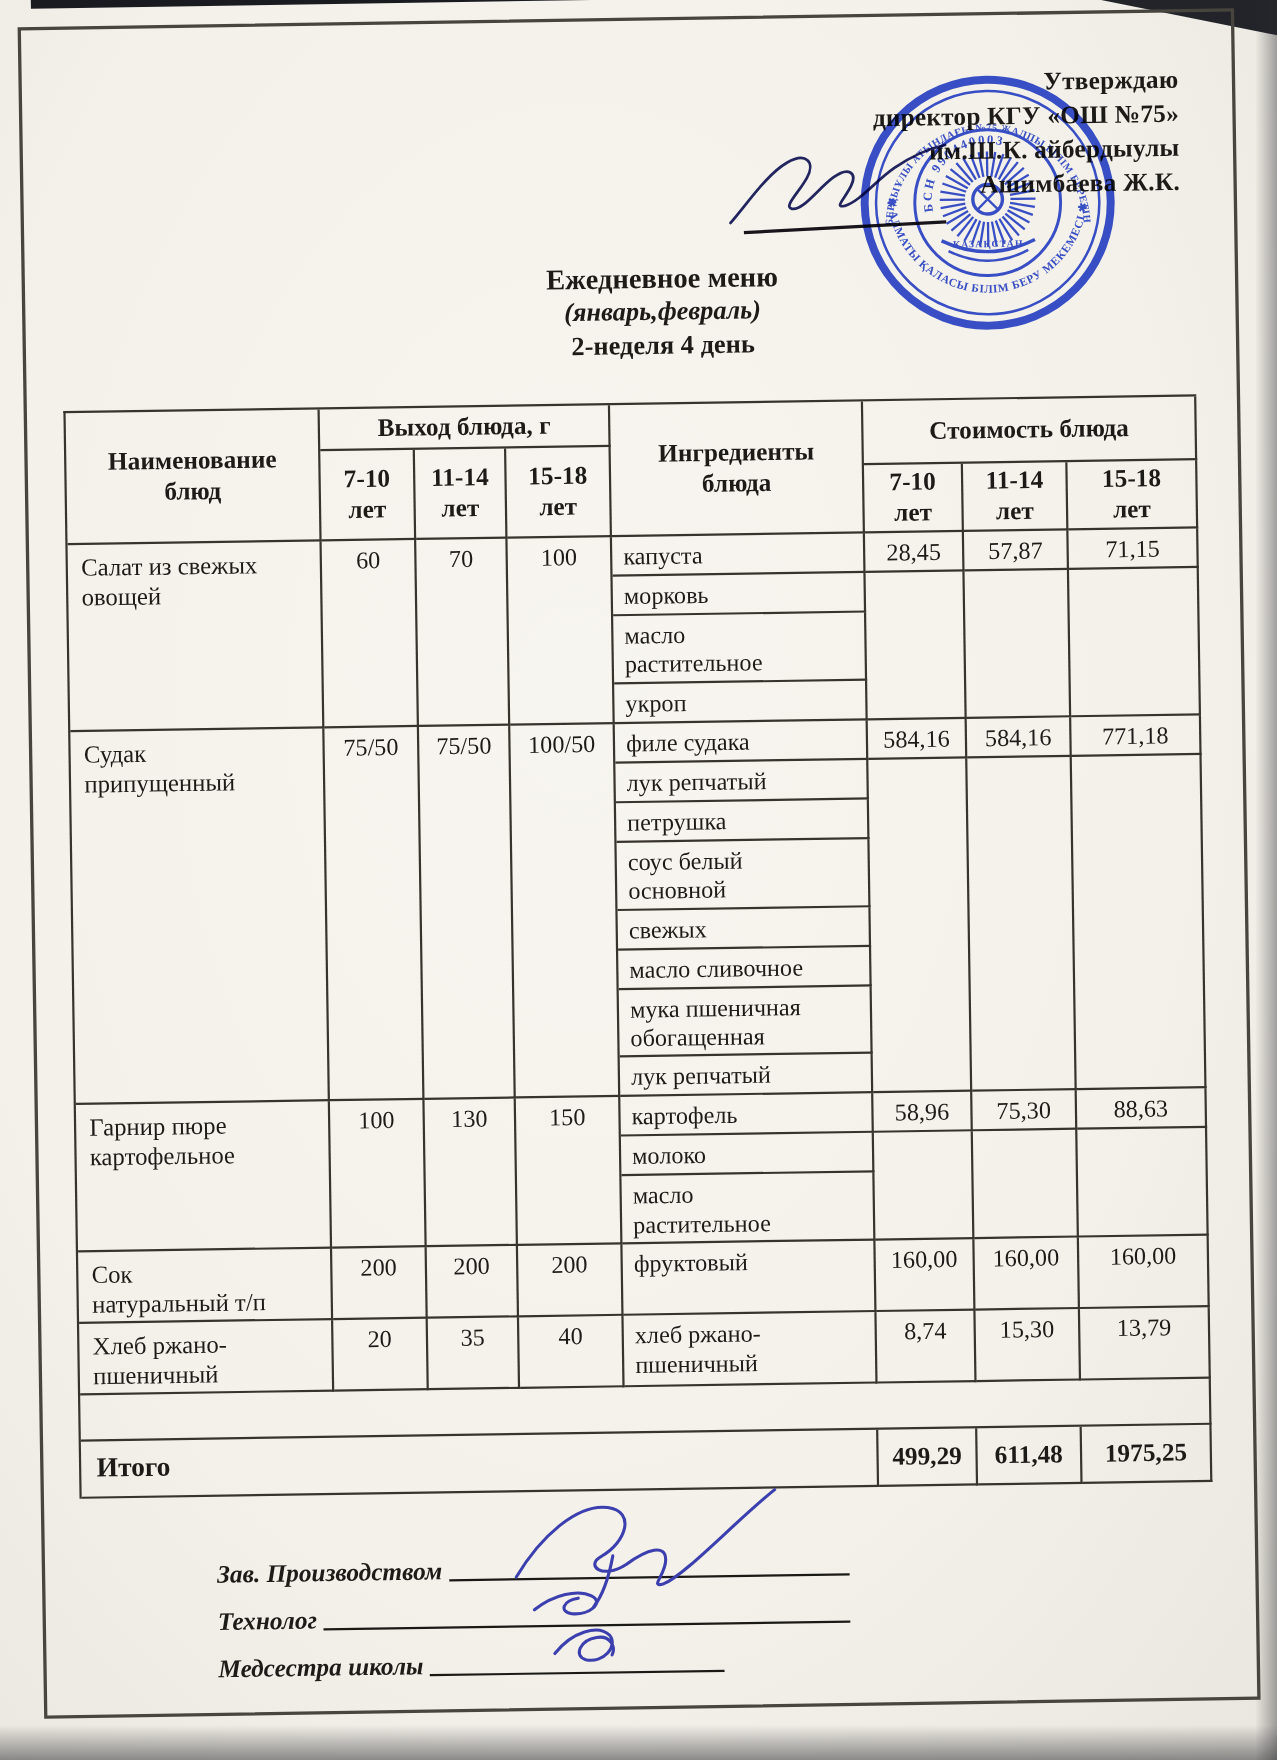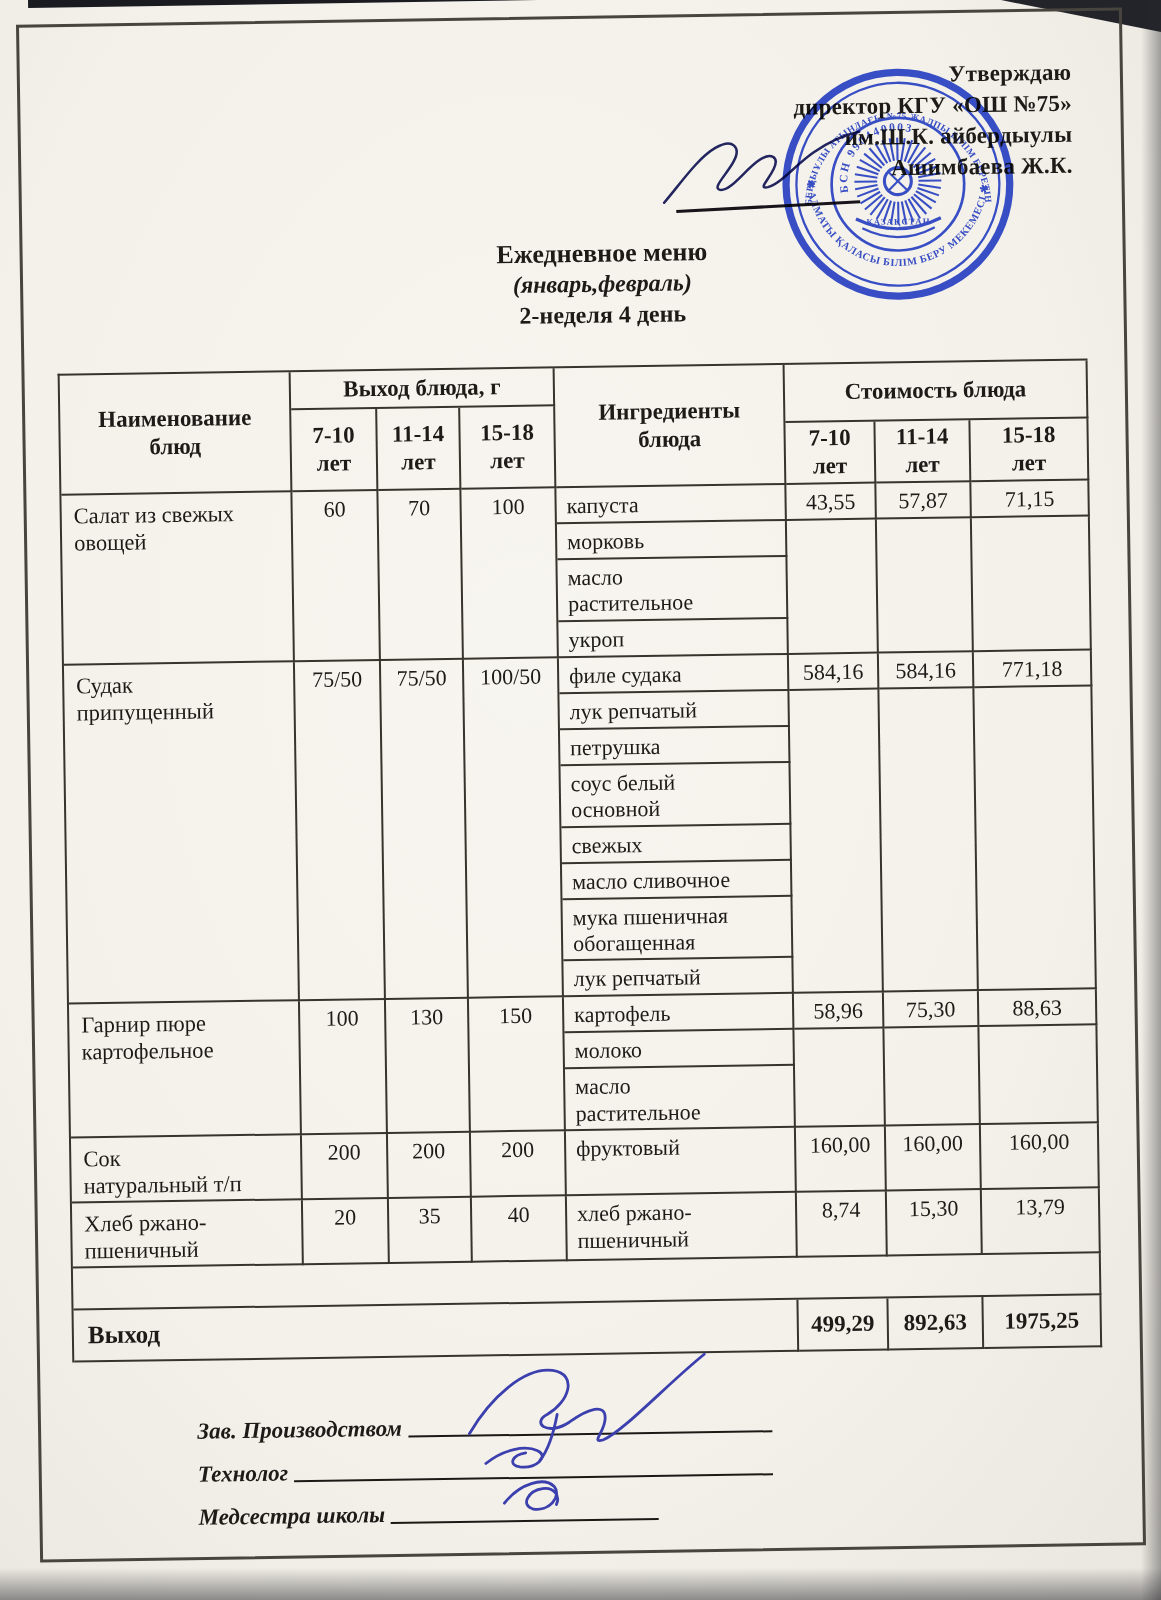--- a/index.html
+++ b/index.html
@@ -181,21 +181,21 @@
       <div class="cell name" style="grid-area: 4 / 1 / span 4;"><span>Салат из свежых
 овощей</span></div>
       <div class="cell num" style="grid-area: 4 / 2 / span 4;"><span>60</span></div>
       <div class="cell num" style="grid-area: 4 / 3 / span 4;"><span>70</span></div>
       <div class="cell num" style="grid-area: 4 / 4 / span 4;"><span>100</span></div>
       <div class="cell ing" style="grid-area: 4 / 5;"><span>капуста</span></div>
       <div class="cell ing" style="grid-area: 5 / 5;"><span>морковь</span></div>
       <div class="cell ing" style="grid-area: 6 / 5;"><span>масло
 растительное</span></div>
       <div class="cell ing" style="grid-area: 7 / 5;"><span>укроп</span></div>
-      <div class="cell num" style="grid-area: 4 / 6;"><span>43,55</span></div>
+      <div class="cell num" style="grid-area: 4 / 6;"><span>28,45</span></div>
       <div class="cell num" style="grid-area: 4 / 7;"><span>57,87</span></div>
       <div class="cell num" style="grid-area: 4 / 8;"><span>71,15</span></div>
       <div class="cell empty" style="grid-area: 5 / 6 / span 3;"></div>
       <div class="cell empty" style="grid-area: 5 / 7 / span 3;"></div>
       <div class="cell empty" style="grid-area: 5 / 8 / span 3;"></div>
       <div class="cell name" style="grid-area: 8 / 1 / span 8;"><span>Судак
 припущенный</span></div>
       <div class="cell num" style="grid-area: 8 / 2 / span 8;"><span>75/50</span></div>
       <div class="cell num" style="grid-area: 8 / 3 / span 8;"><span>75/50</span></div>
       <div class="cell num" style="grid-area: 8 / 4 / span 8;"><span>100/50</span></div>
@@ -243,23 +243,23 @@
 пшеничный</span></div>
       <div class="cell num" style="grid-area: 20 / 2;"><span>20</span></div>
       <div class="cell num" style="grid-area: 20 / 3;"><span>35</span></div>
       <div class="cell num" style="grid-area: 20 / 4;"><span>40</span></div>
       <div class="cell ing" style="grid-area: 20 / 5;"><span>хлеб ржано-
 пшеничный</span></div>
       <div class="cell num" style="grid-area: 20 / 6;"><span>8,74</span></div>
       <div class="cell num" style="grid-area: 20 / 7;"><span>15,30</span></div>
       <div class="cell num" style="grid-area: 20 / 8;"><span>13,79</span></div>
       <div class="cell band" style="grid-area: 21 / 1 / auto / span 8;"></div>
-      <div class="cell total-label" style="grid-area: 22 / 1 / auto / span 5;"><span>Выход</span></div>
+      <div class="cell total-label" style="grid-area: 22 / 1 / auto / span 5;"><span>Итого</span></div>
       <div class="cell total-val" style="grid-area: 22 / 6;"><span>499,29</span></div>
-      <div class="cell total-val" style="grid-area: 22 / 7;"><span>892,63</span></div>
+      <div class="cell total-val" style="grid-area: 22 / 7;"><span>611,48</span></div>
       <div class="cell total-val" style="grid-area: 22 / 8;"><span>1975,25</span></div>
     </div>
 
   <div class="sig-block">
     <div class="sig-row">
       <span class="sig-label">Зав. Производством</span>
       <span class="sig-line"></span>
     </div>
     <div class="sig-row">
       <span class="sig-label">Технолог</span>

